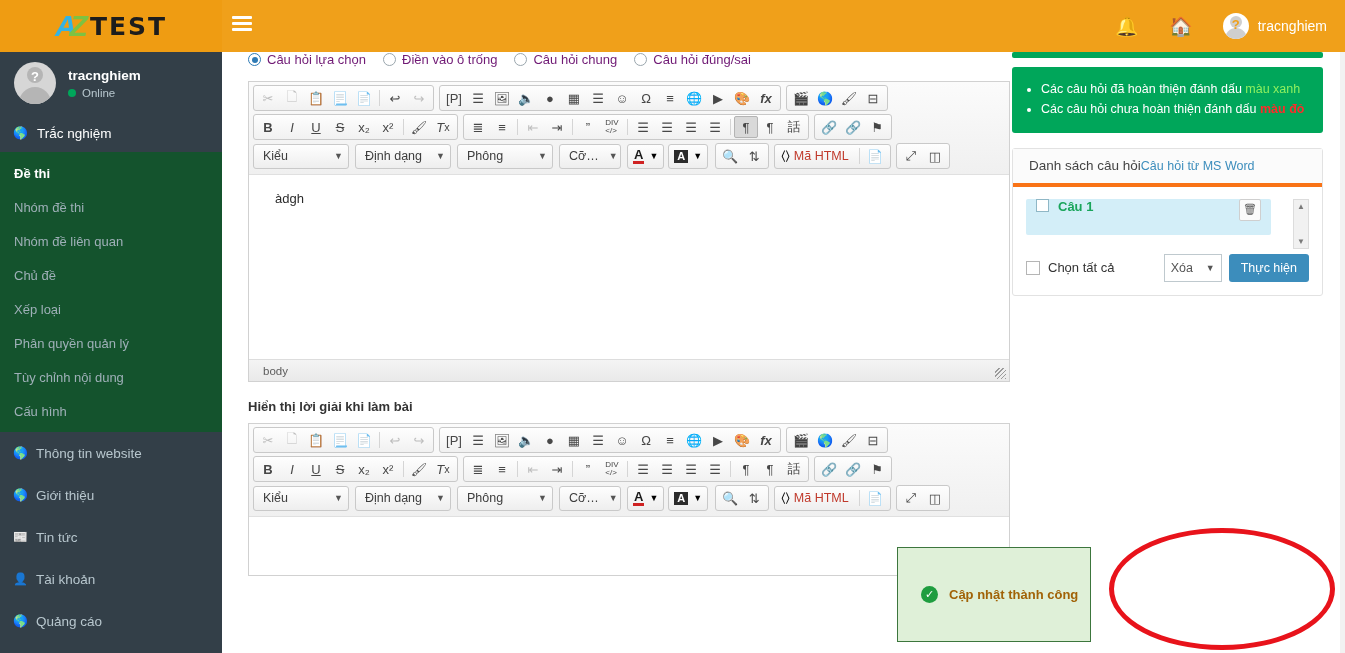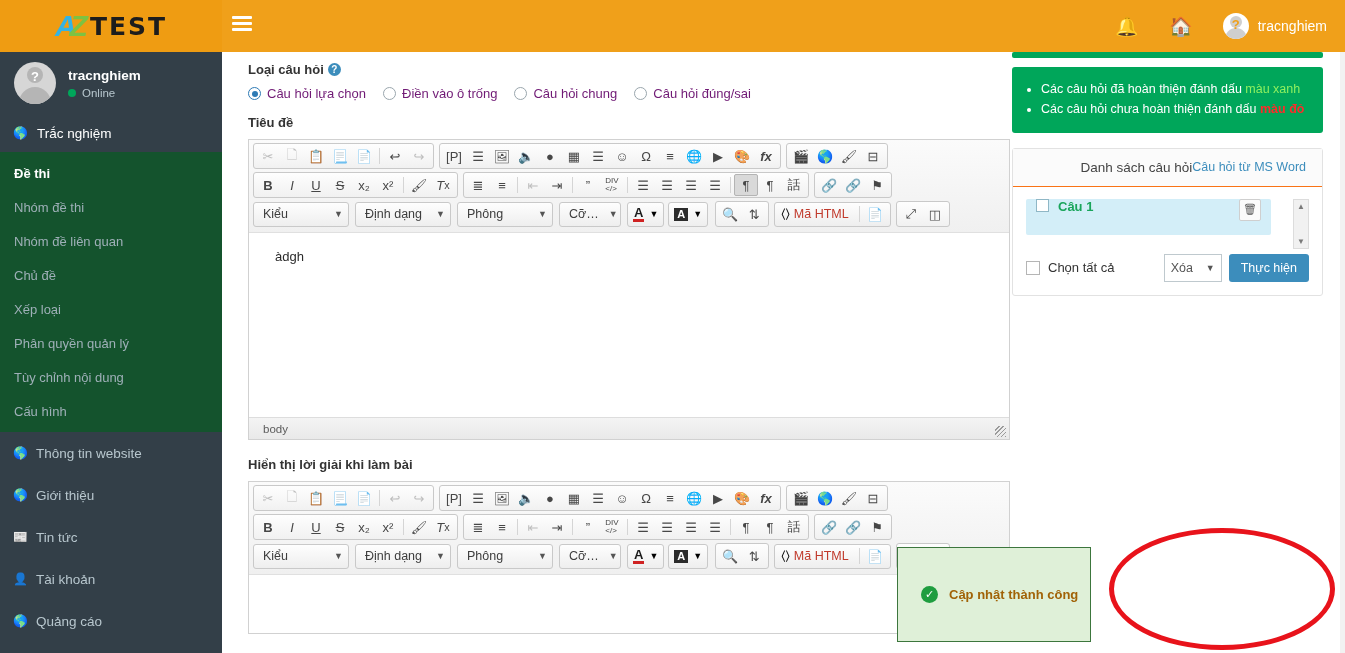--- a/index.html
+++ b/index.html
@@ -143,22 +143,22 @@
     background:#00a65a; color:#ffffff; border-radius:3px; padding:12px 14px 12px 12px;
     font-size:12.5px; line-height:1.55;
   }
   .green-box ul { margin:0; padding-left:17px; }
   .green-box li { margin:1px 0; }
   .c-green { color:#8ef05f; font-weight:normal; }
   .c-red { color:#ff2a2a; font-weight:bold; }
 
   .panel { border:1px solid #e2e2e2; background:#ffffff; border-radius:3px; margin-top:15px; }
   .panel-head {
-    height:38px; display:flex; align-items:center; justify-content:flex-end;
-    padding:0 16px; border-bottom:1px solid #f97316; background:#fbfbfb;
+    height:38px; display:flex; align-items:center; justify-content:flex-start;
+    padding:0 16px; border-bottom:4px solid #f97316; background:#fbfbfb;
   }
   .panel-title { font-size:13.5px; color:#444; }
   .panel-link { font-size:12.5px; color:#3c8dbc; cursor:pointer; }
   .panel-body { padding:12px 13px 13px 13px; position:relative; }
 
   .q-item {
     background:#d3eef8; height:36px; display:flex; align-items:flex-start;
     padding:0 10px; width:245px; border-radius:2px;
   }
   .q-chk { width:13px;height:13px;border:1px solid #8fb7c6;background:#fff; margin-right:9px; flex:none; cursor:pointer;}
@@ -303,44 +303,40 @@
   <div class="side-item">
     
     
   </div>
 </div>
 
 <div id="content">
 
   <div id="form-col">
 
-    <div class="field-label">
-      <span>Loại câu hỏi</span><span class="help-badge">?</span>
-    </div>
 
     <div class="radio-row">
       <div class="radio-opt checked">
         <span class="radio-mark"></span>
         <span>Câu hỏi lựa chọn</span>
       </div>
       <div class="radio-opt">
         <span class="radio-mark"></span>
         <span>Điền vào ô trống</span>
       </div>
       <div class="radio-opt">
         <span class="radio-mark"></span>
         <span>Câu hỏi chung</span>
       </div>
       <div class="radio-opt">
         <span class="radio-mark"></span>
         <span>Câu hỏi đúng/sai</span>
       </div>
     </div>
 
-    <div class="field-label">Tiêu đề</div>
 
     <div class="cke">
       <div class="cke-toolbar">
 
         <div class="cke-row">
           <div class="cke-group">
             <div class="cke-btn dim">✂</div>
             <div class="cke-btn dim">🗋</div>
             <div class="cke-btn">📋</div>
             <div class="cke-btn">📃</div>

